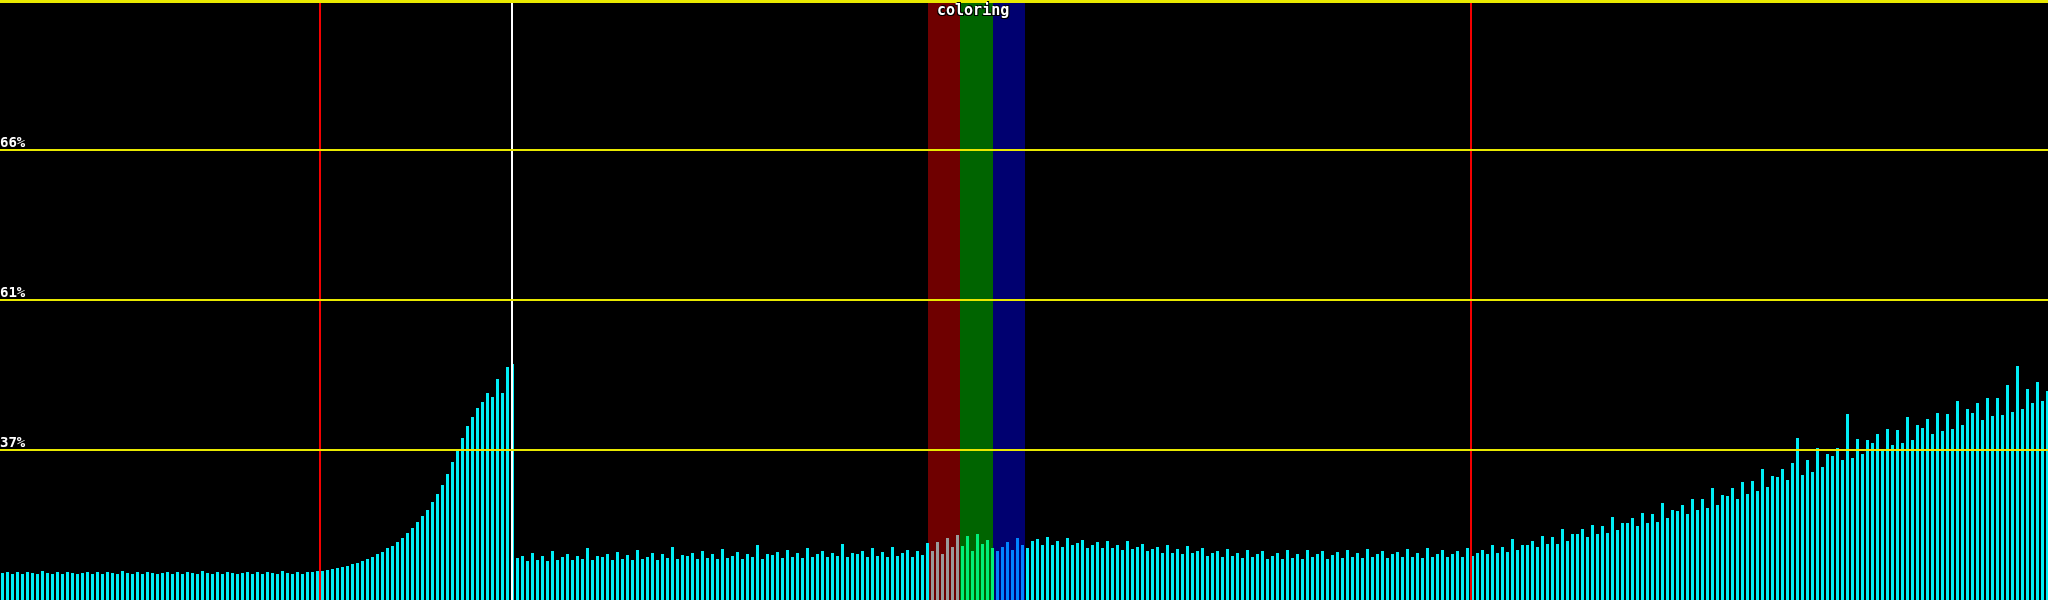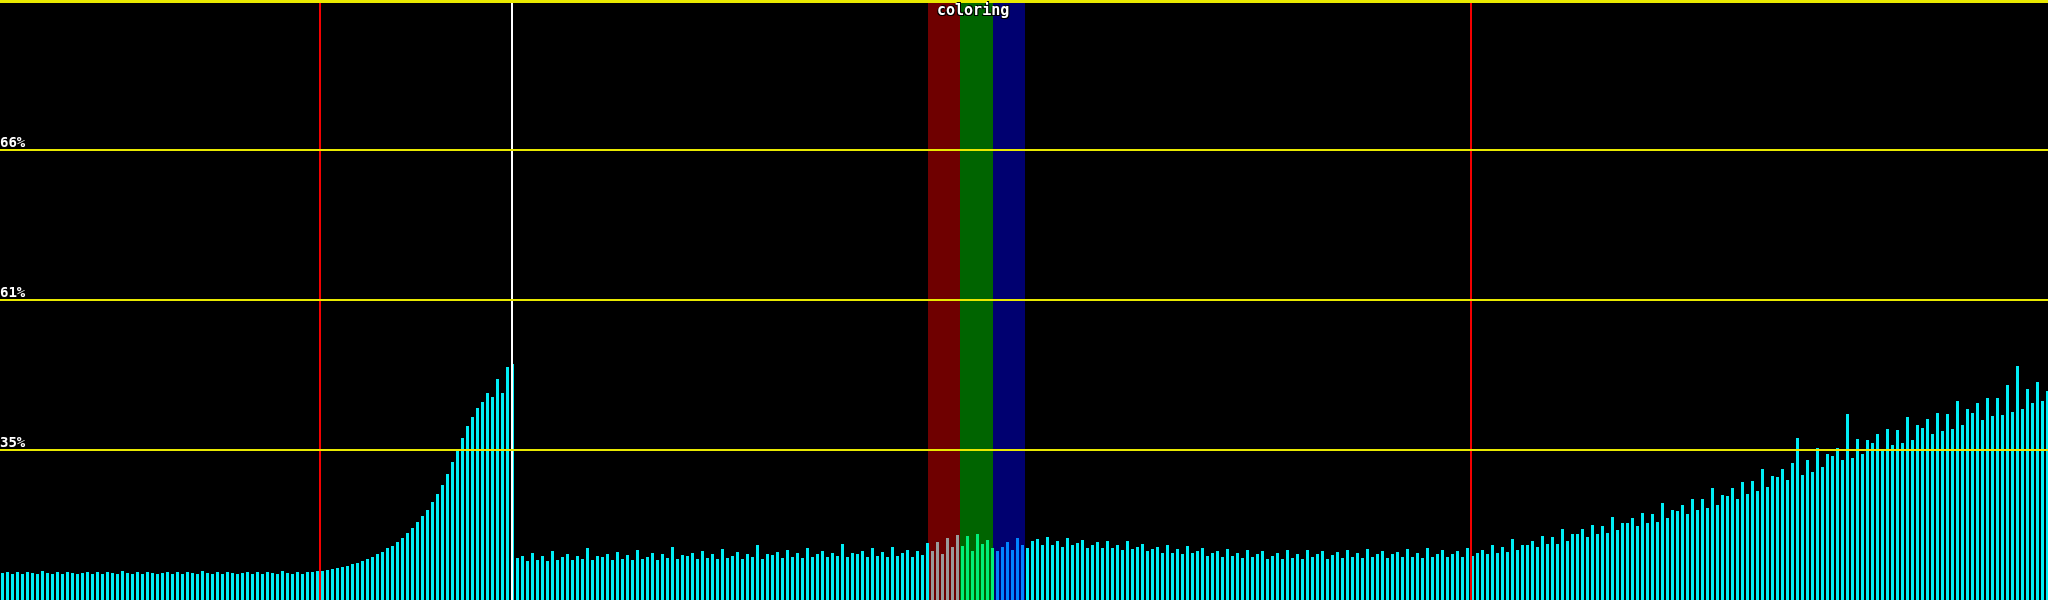--- a/index.html
+++ b/index.html
@@ -443,19 +443,19 @@
     <div class="bar" style="left: 2021px; width: 3px; height: 190.8px; background: rgb(0, 238, 246);"></div>
     <div class="bar" style="left: 2026px; width: 3px; height: 211.2px; background: rgb(0, 238, 246);"></div>
     <div class="bar" style="left: 2031px; width: 3px; height: 196.8px; background: rgb(0, 238, 246);"></div>
     <div class="bar" style="left: 2036px; width: 3px; height: 217.8px; background: rgb(0, 238, 246);"></div>
     <div class="bar" style="left: 2041px; width: 3px; height: 198.6px; background: rgb(0, 238, 246);"></div>
     <div class="bar" style="left: 2046px; width: 3px; height: 208.8px; background: rgb(0, 238, 246);"></div>
     <div class="vmarker" style="left: 319px; background: rgb(244, 0, 0);"></div>
     <div class="vmarker" style="left: 511px; background: rgb(255, 255, 255);"></div>
     <div class="vmarker" style="left: 1470px; background: rgb(244, 0, 0);"></div>
     <div class="gridline" style="top: 449px; background: rgb(233, 233, 0);"></div>
-    <div class="ylabel" style="top: 435px; color: rgb(255, 255, 255);">35%</div>
+    <div class="ylabel" style="top: 435px; color: rgb(255, 255, 255);">37%</div>
     <div class="gridline" style="top: 299px; background: rgb(233, 233, 0);"></div>
     <div class="ylabel" style="top: 285px; color: rgb(255, 255, 255);">61%</div>
     <div class="gridline" style="top: 149px; background: rgb(233, 233, 0);"></div>
     <div class="ylabel" style="top: 135px; color: rgb(255, 255, 255);">66%</div>
     <div class="topline" style="background: rgb(233, 233, 0);"></div>
   </div>
 
 </body></html>

